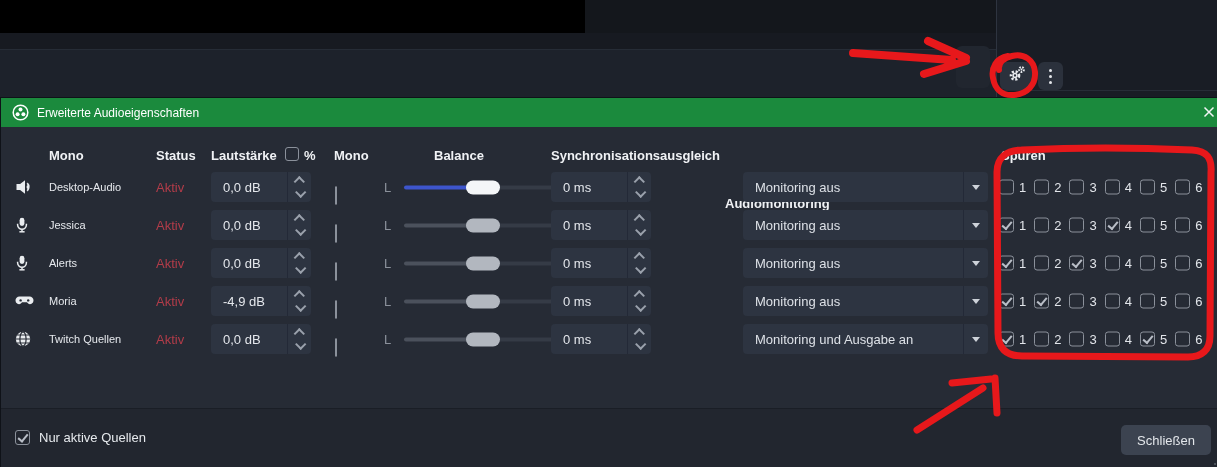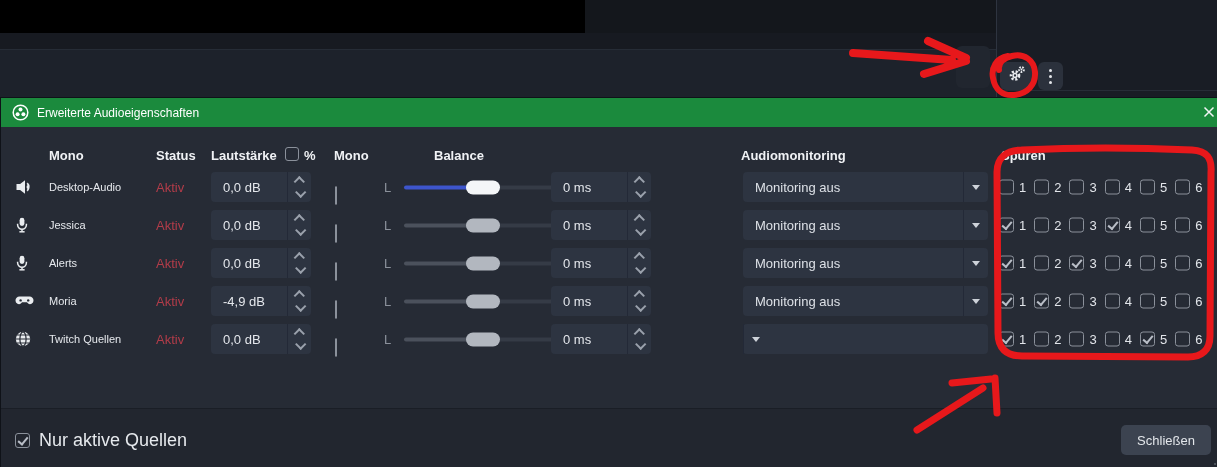--- a/index.html
+++ b/index.html
@@ -27,21 +27,21 @@
     display:flex;align-items:center;color:#fff;}
   .titlebar .logo{margin-left:11px;display:flex;}
   .titlebar .t-text{margin-left:8px;font-size:12px;}
   .close-x{position:absolute;right:7px;top:7px;width:16px;height:16px;display:flex;align-items:center;justify-content:center;cursor:pointer;}
 
   
   .thead{position:absolute;left:0;top:50px;width:100%;height:16px;color:#f0f2f5;font-size:13px;font-weight:bold;}
   .thead span{position:absolute;white-space:nowrap;}
   .h-name{left:48px;} .h-status{left:155px;} .h-vol{left:210px;}
   .h-volcb{left:284px;top:-1px;} .h-pct{left:303px;} .h-mono{left:333px;}
-  .h-bal{left:385px;margin-left:48px;} .h-sync{left:550px;} .h-mon{left:740px;} .h-spur{left:1000px;}
+  .h-bal{left:385px;margin-left:48px;} .h-sync{left:550px;} .h-mon{left:724px;margin-top:48px;} .h-spur{left:1000px;}
 
   
   .row{position:absolute;left:0;width:100%;height:38px;}
   .cell{position:absolute;top:50%;transform:translateY(-50%);}
   .c-icon{left:14px;display:flex;}
   .c-name{left:48px;color:#e6e9ed;font-size:11px;white-space:nowrap;}
   .c-status{left:155px;color:var(--status-red,#b23c49);font-size:13px;}
   .c-vol{left:210px;} .c-mono{left:334px;} .c-bal{left:383px;}
   .c-sync{left:550px;} .c-mon{left:742px;} .c-tracks{left:998px;}
 
@@ -75,21 +75,21 @@
   .select .s-div{width:1px;height:100%;background:#232937;}
   .select .s-arr{width:24px;display:flex;justify-content:center;align-items:center;}
   .tri{width:0;height:0;border-left:4px solid transparent;border-right:4px solid transparent;border-top:5px solid #cdd2d9;}
 
   
   .tracks{display:flex;align-items:center;gap:8px;}
   .trk{display:flex;align-items:center;gap:5px;color:#e2e5ea;font-size:13px;}
 
   
   .dfooter{position:absolute;left:0;top:310px;width:100%;height:59px;background:#22262f;border-top:1px solid #1a1e26;}
-  .active-src{position:absolute;left:14px;top:21px;display:flex;align-items:center;gap:9px;color:#e6e9ed;font-size:18px;}
+  .active-src{position:absolute;left:14px;top:21px;display:flex;align-items:center;gap:9px;color:#e6e9ed;font-size:13px;}
   .close-btn{position:absolute;left:1120px;top:16px;width:90px;height:30px;background:#3c4350;border-radius:5px;
     color:#e3e6ea;font-size:13px;display:flex;align-items:center;justify-content:center;cursor:pointer;}
   .grip{position:absolute;right:3px;bottom:3px;width:12px;height:12px;}
   .grip i{position:absolute;width:2px;height:2px;background:#5a6068;border-radius:50%;}
 
   
   .overlay{position:absolute;left:0;top:0;width:1217px;height:467px;pointer-events:none;z-index:50;}
 </style>
 </head>
 <body>
@@ -144,20 +144,21 @@
     </div>
 
     <div class="thead">
       <span class="h-name">Mono</span>
       <span class="h-status">Status</span>
       <span class="h-vol">Lautstärke</span>
       <span class="h-volcb cb small"></span>
       <span class="h-pct">%</span>
       <span class="h-mono">Mono</span>
       <span class="h-bal">Balance</span>
+      <span class="h-sync">Synchronisationsausgleich</span>
       <span class="h-mon">Audiomonitoring</span>
       <span class="h-spur">Spuren</span>
     </div>
 
     <div id="rows">
         <div class="row" style="top: 70px;"><span class="cell c-icon">
             <svg width="20" height="16" viewBox="0 0 20 16">
               <path d="M1.5,5 h3.6 L10,1.2 v13.6 L5.1,11 H1.5 z" fill="#e9ecef"></path>
               <path d="M12.2,4.2 a5.4,5.4 0 0 1 0,7.6" stroke="#e9ecef" stroke-width="1.7" fill="none"></path>
               <path d="M12.2,6.6 a2.4,2.4 0 0 1 0,2.8" stroke="#e9ecef" stroke-width="1.7" fill="none"></path>
@@ -439,20 +440,21 @@
           </span><span class="cell c-sync">
             <div class="field">
               <span class="val">0 ms</span>
               <span class="spin">
                 <span class="chev up"></span>
                 <span class="chev down"></span>
               </span>
             </div>
           </span><span class="cell c-mon">
             <span class="select">
+              <span class="s-val">Monitoring und Ausgabe an</span>
               <span class="s-div"></span>
               <span class="s-arr">
                 <span class="tri"></span>
               </span>
             </span>
           </span><span class="cell c-tracks tracks">
             <span class="trk">
               <span class="cb checked"></span>
               <span>1</span>
             </span>

